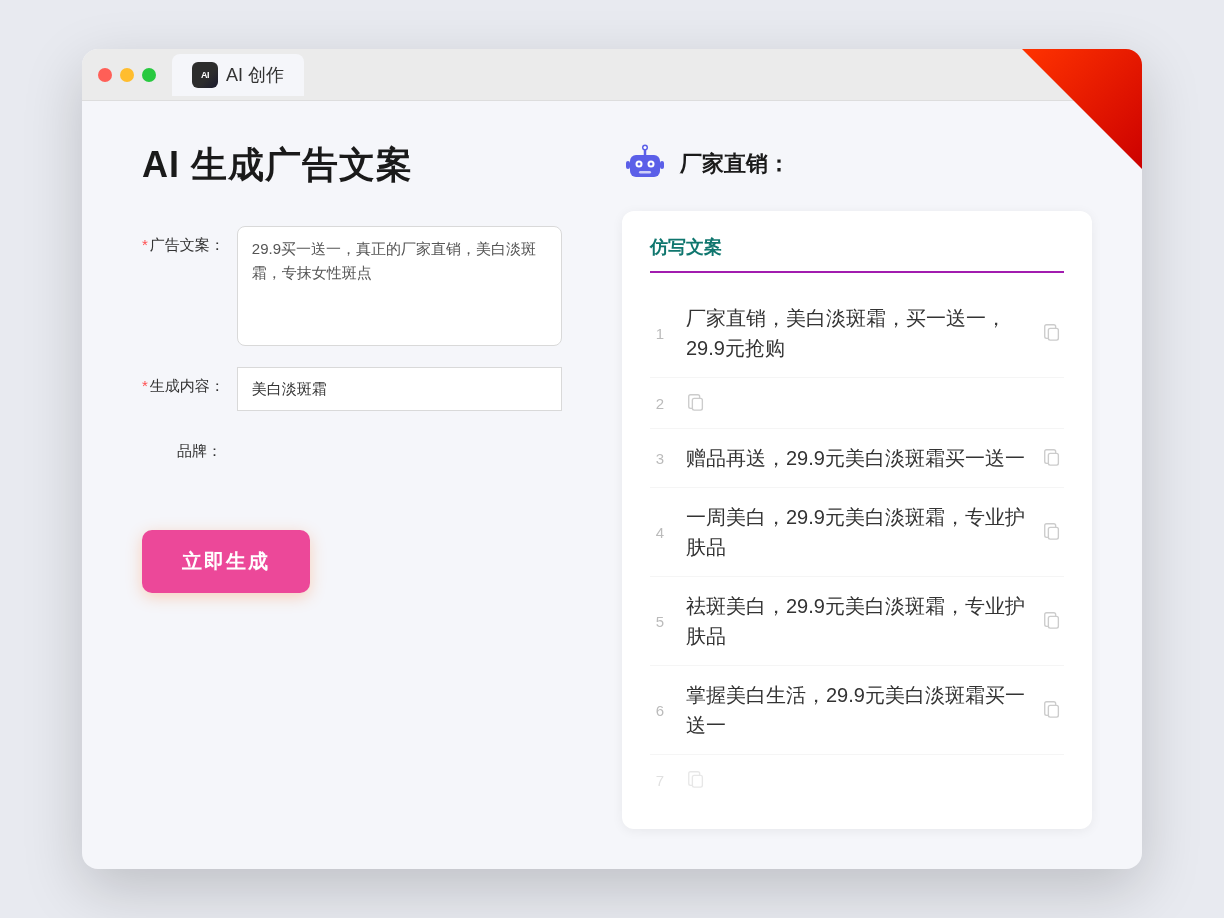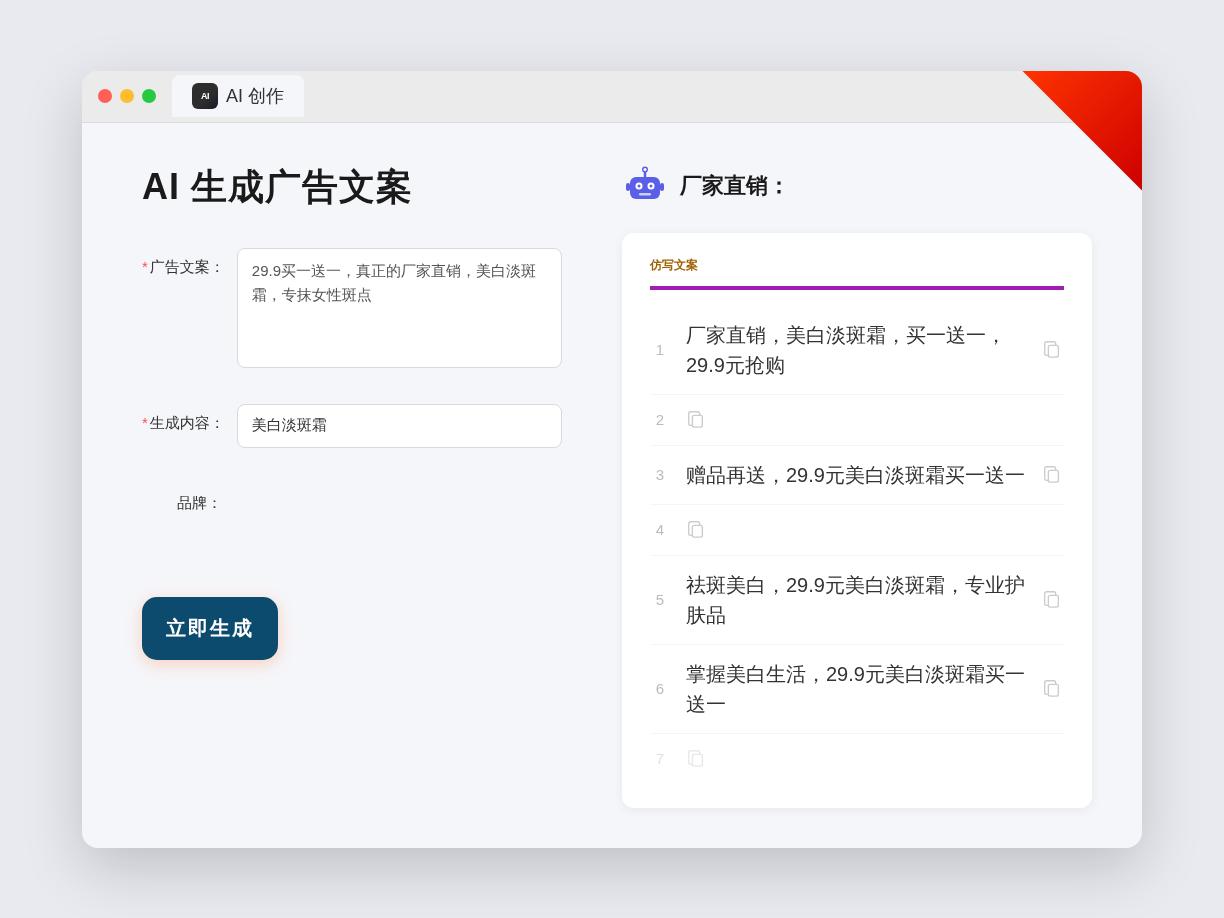--- a/index.html
+++ b/index.html
@@ -93,21 +93,21 @@
       font-size: 36px;
       font-weight: 700;
       color: #1a1a1a;
       margin-bottom: 36px;
       letter-spacing: 1px;
     }
 
     .form-row {
       display: flex;
       align-items: flex-start;
-      margin-bottom: 36px;
+      margin-bottom: 21px;
       gap: 12px;
     }
 
     .form-label {
       font-size: 15px;
       color: #333;
       white-space: nowrap;
       padding-top: 10px;
       min-width: 80px;
       text-align: right;
@@ -129,37 +129,37 @@
       resize: none;
       height: 120px;
       outline: none;
       line-height: 1.6;
       font-family: inherit;
     }
 
     .form-input {
       flex: 1;
       border: 1.5px solid #d9d9d9;
-      border-radius: 8px;
+      border-radius: 0;
       padding: 10px 14px;
       font-size: 15px;
       color: #333;
       background: #fff;
       outline: none;
       height: 44px;
       font-family: inherit;
     }
 
     .generate-btn {
       margin-top: 48px;
-      background: #0c4a6e;
+      background: #ec4899;
       color: #fff;
       border: none;
-      border-radius: 15px;
-      padding: 18px 24px;
+      border-radius: 10px;
+      padding: 18px 40px;
       font-size: 20px;
       font-weight: 600;
       cursor: pointer;
       letter-spacing: 2px;
       font-family: inherit;
       box-shadow: 0 4px 16px rgba(255,122,47,0.3);
     }
 
     
     .right-panel {
@@ -191,26 +191,26 @@
 
     .results-card {
       background: #fff;
       border-radius: 12px;
       padding: 24px 28px;
       box-shadow: 0 2px 12px rgba(0,0,0,0.06);
       min-height: 420px;
     }
 
     .results-header {
-      font-size: 12px;
+      font-size: 18px;
       font-weight: 600;
-      color: #a16207;
+      color: #0f766e;
       margin-bottom: 16px;
       padding-bottom: 12px;
-      border-bottom: 4px solid #a21caf;
+      border-bottom: 2px solid #a21caf;
     }
 
     .result-item {
       display: flex;
       align-items: center;
       padding: 14px 0;
       border-bottom: 1px solid #f5f5f5;
       gap: 16px;
     }
 
@@ -349,20 +349,21 @@
             <div class="result-item">
               <span class="result-num">3</span>
               <span class="result-text">赠品再送，29.9元美白淡斑霜买一送一</span>
               <span class="copy-icon"><svg viewBox="0 0 22 22" fill="none" stroke="currentColor" stroke-width="1.5" stroke-linecap="round" stroke-linejoin="round" width="20" height="20">
       <rect x="7" y="7" width="11" height="13" rx="2"></rect>
       <path d="M15 7V5a2 2 0 0 0-2-2H5a2 2 0 0 0-2 2v11a2 2 0 0 0 2 2h2"></path>
     </svg></span>
             </div>
             <div class="result-item">
               <span class="result-num">4</span>
+              <span class="result-text">一周美白，29.9元美白淡斑霜，专业护肤品</span>
               <span class="copy-icon"><svg viewBox="0 0 22 22" fill="none" stroke="currentColor" stroke-width="1.5" stroke-linecap="round" stroke-linejoin="round" width="20" height="20">
       <rect x="7" y="7" width="11" height="13" rx="2"></rect>
       <path d="M15 7V5a2 2 0 0 0-2-2H5a2 2 0 0 0-2 2v11a2 2 0 0 0 2 2h2"></path>
     </svg></span>
             </div>
             <div class="result-item">
               <span class="result-num">5</span>
               <span class="result-text">祛斑美白，29.9元美白淡斑霜，专业护肤品</span>
               <span class="copy-icon"><svg viewBox="0 0 22 22" fill="none" stroke="currentColor" stroke-width="1.5" stroke-linecap="round" stroke-linejoin="round" width="20" height="20">
       <rect x="7" y="7" width="11" height="13" rx="2"></rect>

